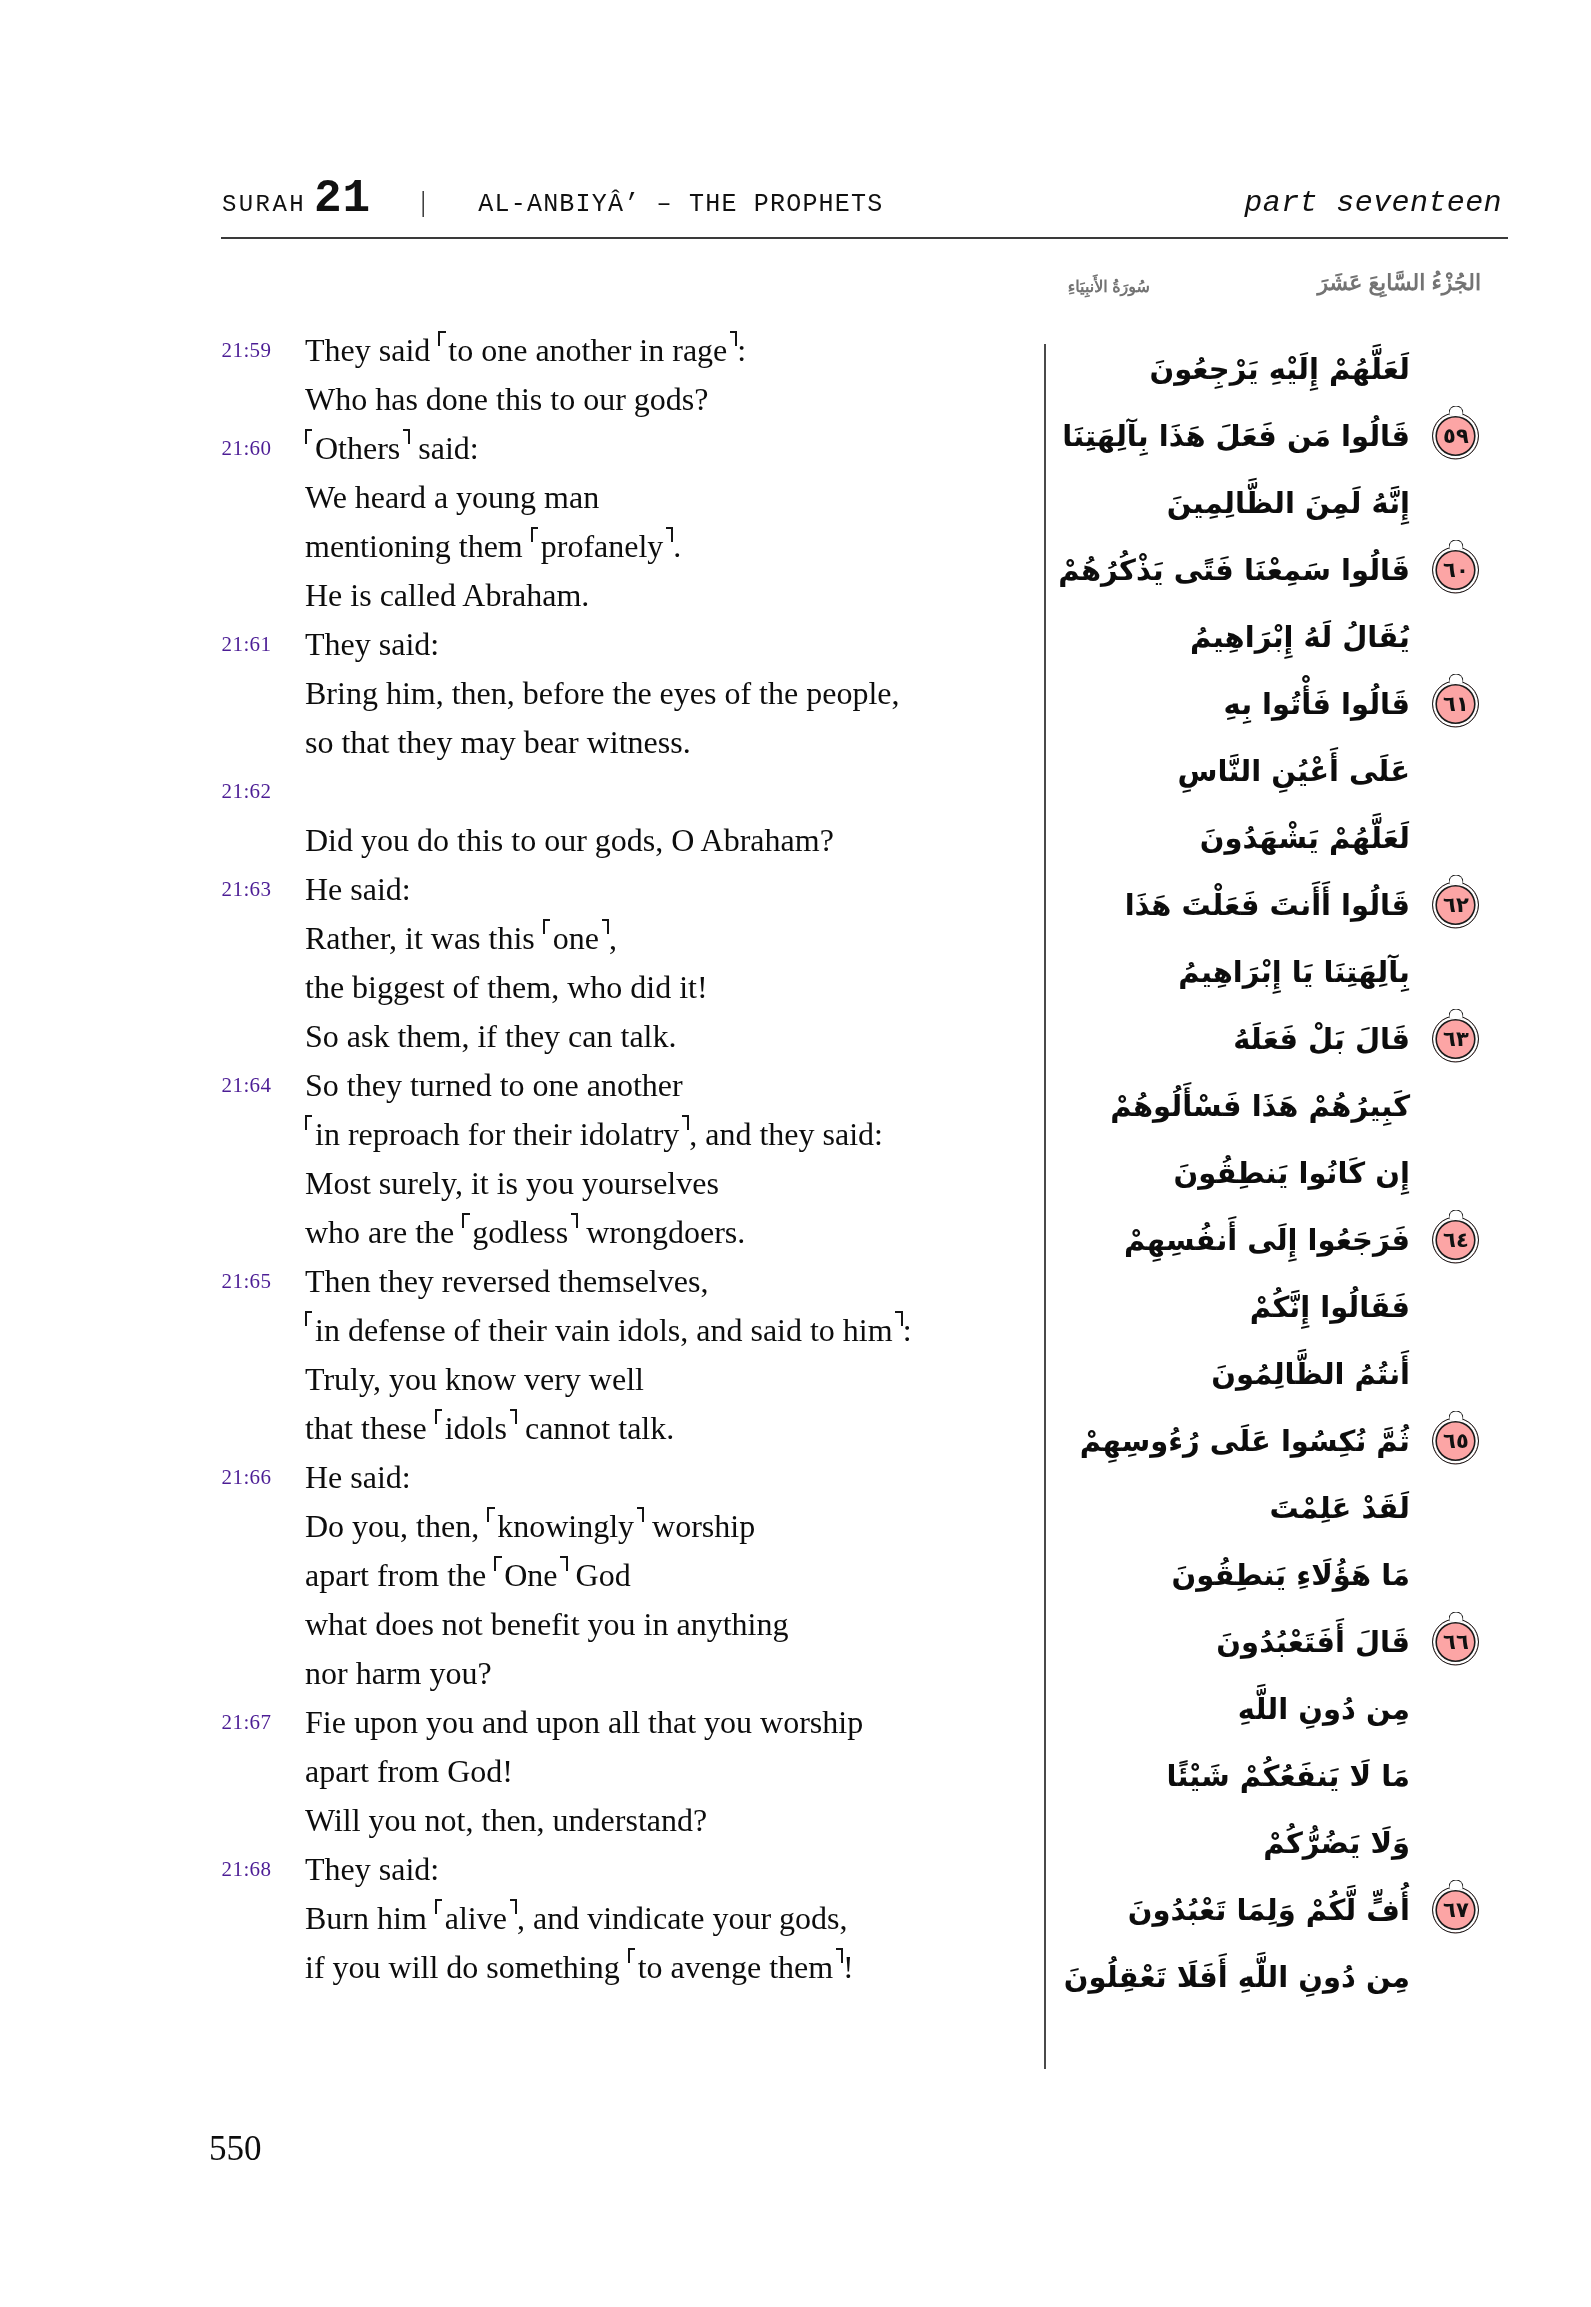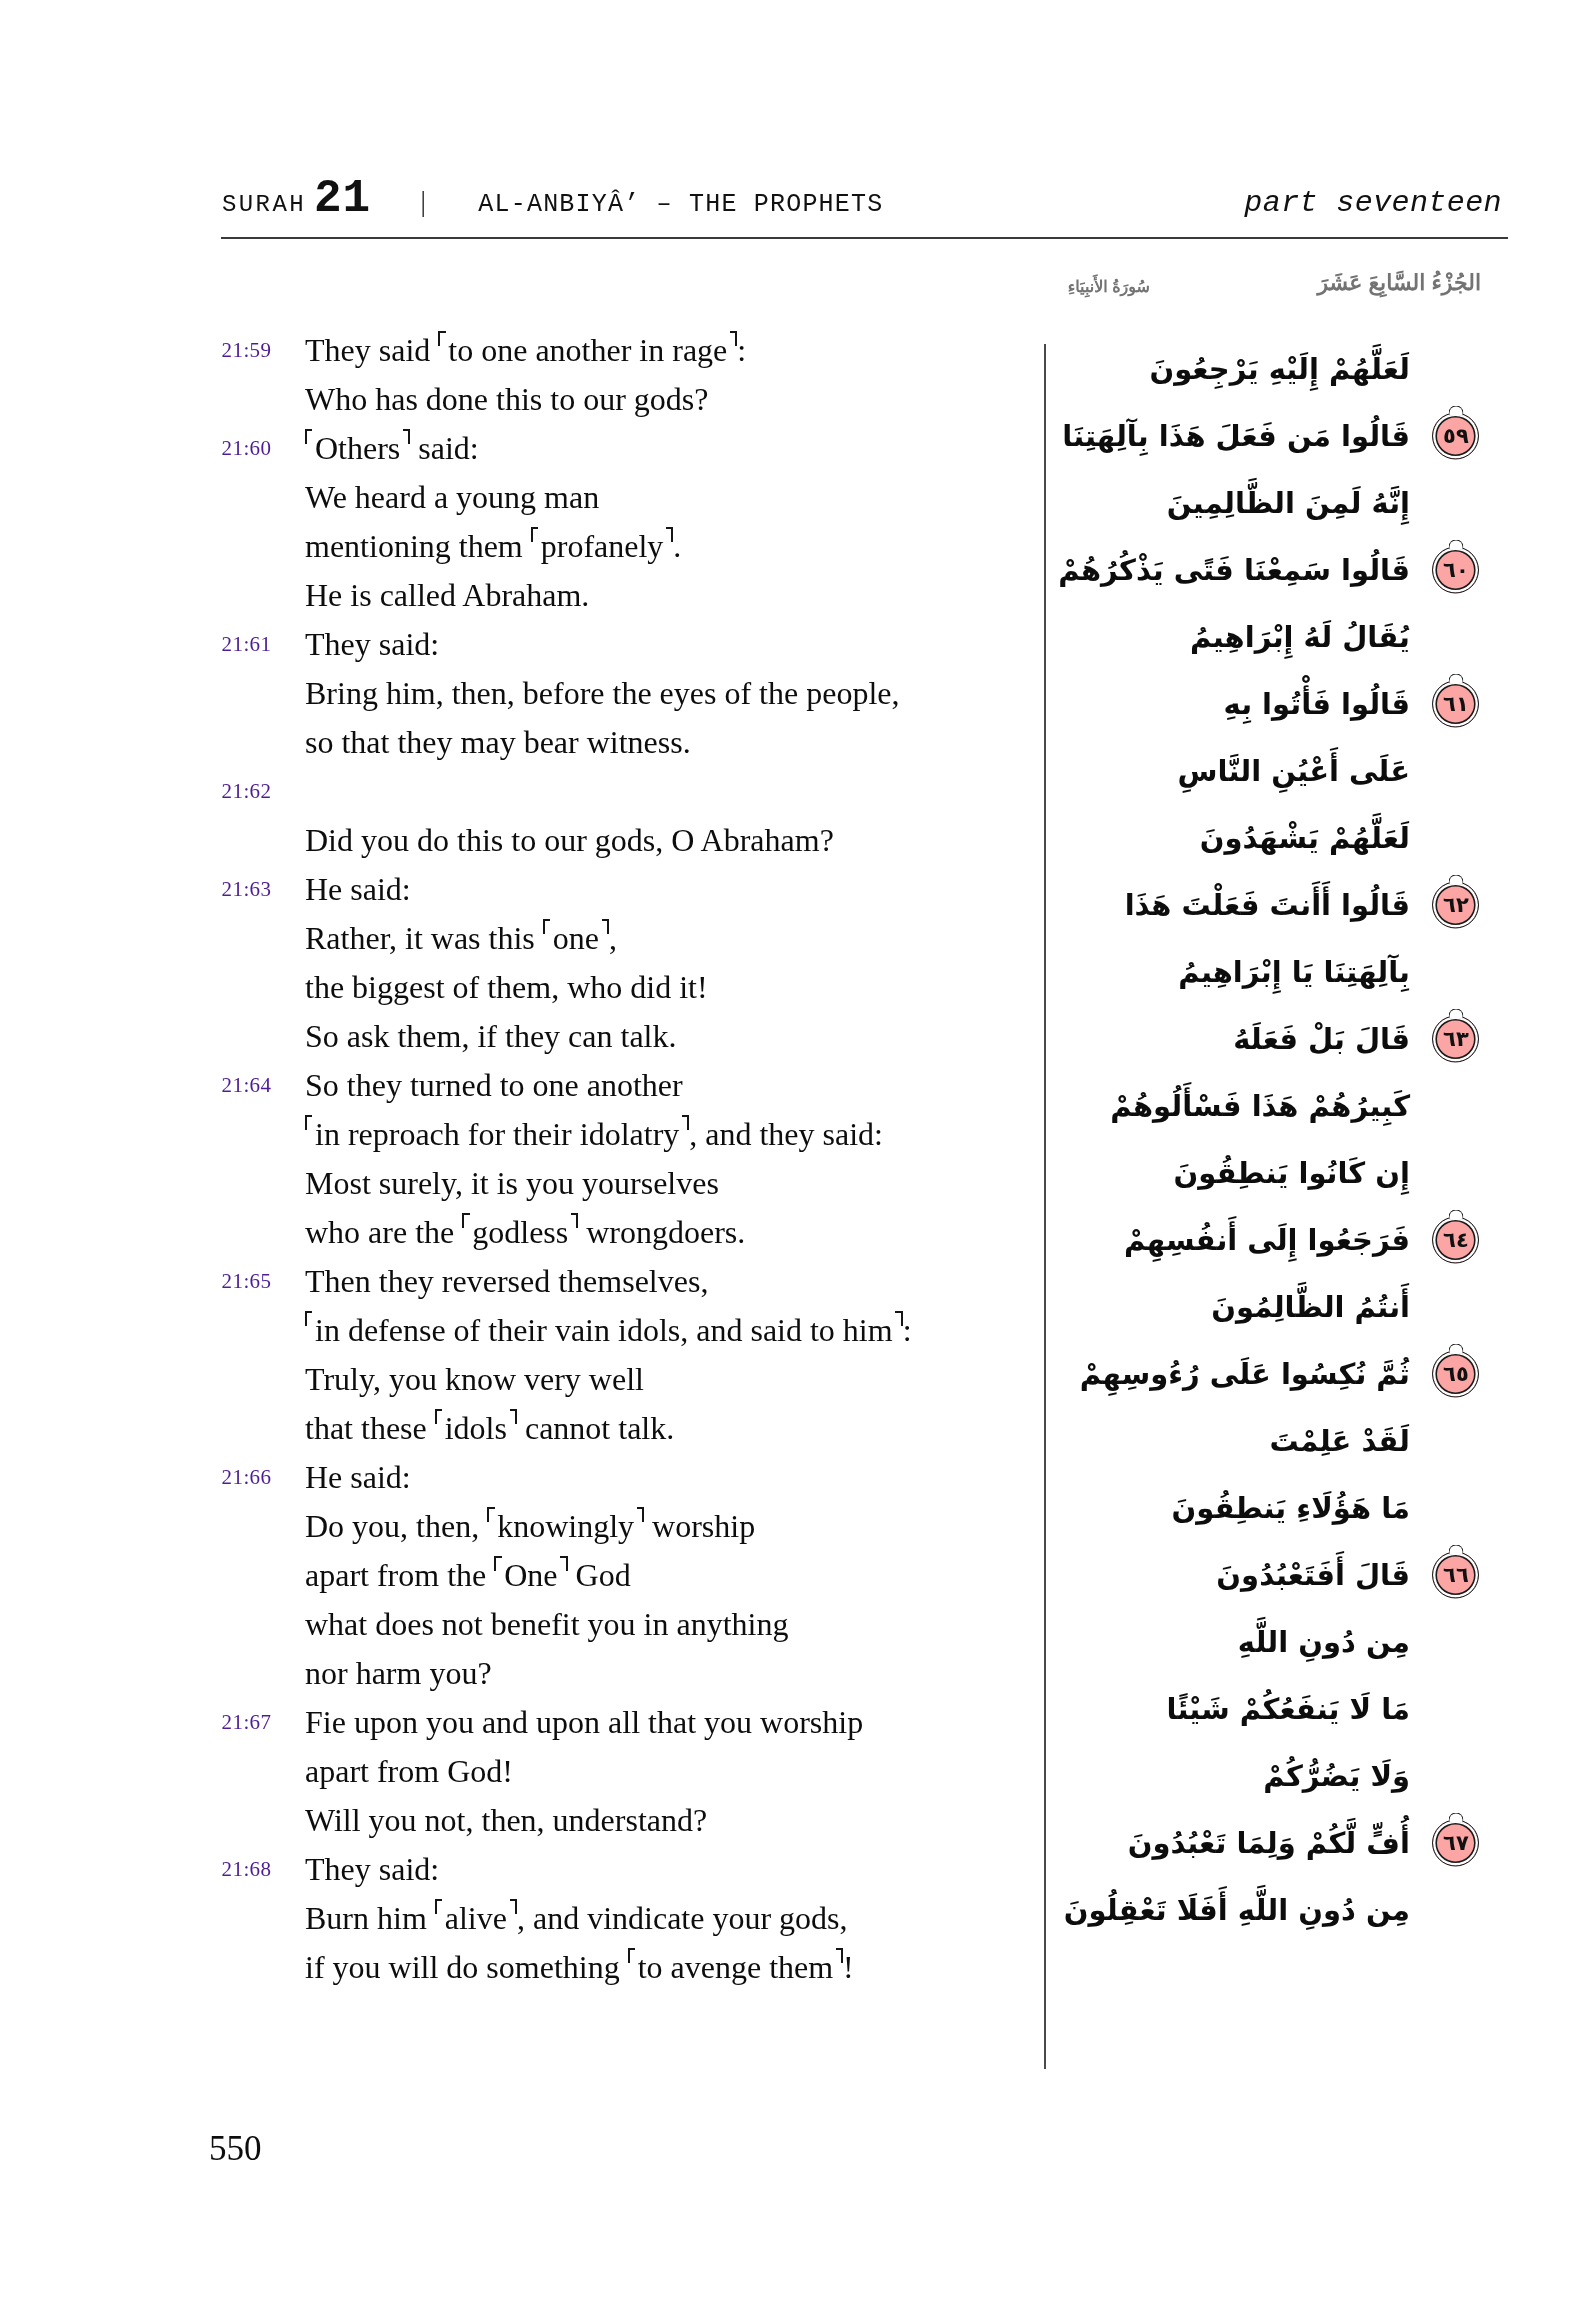--- a/index.html
+++ b/index.html
@@ -257,20 +257,23 @@
       <div class="a-row">
         <span class="a-text">إِن كَانُوا يَنطِقُونَ</span>
       </div>
       <div class="a-row">
         <span class="medallion">
           <span class="m-num">٦٤</span>
         </span>
         <span class="a-text">فَرَجَعُوا إِلَى أَنفُسِهِمْ</span>
       </div>
       <div class="a-row">
+        <span class="a-text">فَقَالُوا إِنَّكُمْ</span>
+      </div>
+      <div class="a-row">
         <span class="a-text">أَنتُمُ الظَّالِمُونَ</span>
       </div>
       <div class="a-row">
         <span class="medallion">
           <span class="m-num">٦٥</span>
         </span>
         <span class="a-text">ثُمَّ نُكِسُوا عَلَى رُءُوسِهِمْ</span>
       </div>
       <div class="a-row">
         <span class="a-text">لَقَدْ عَلِمْتَ</span>

